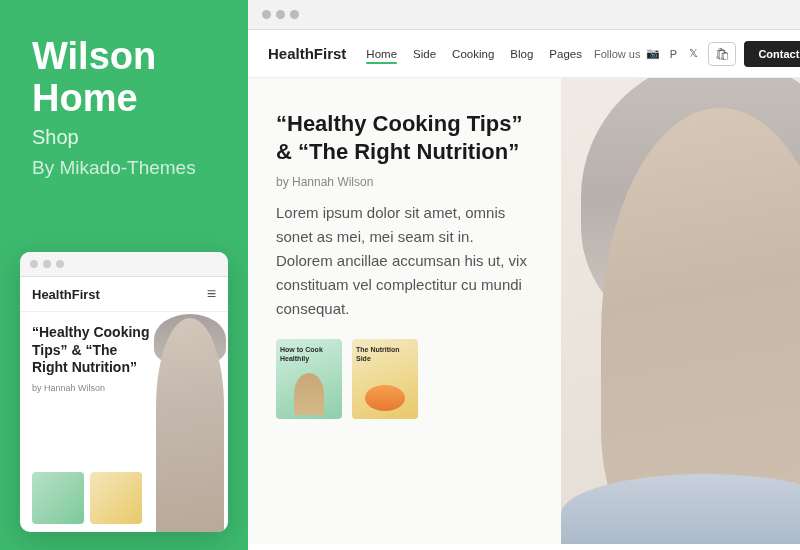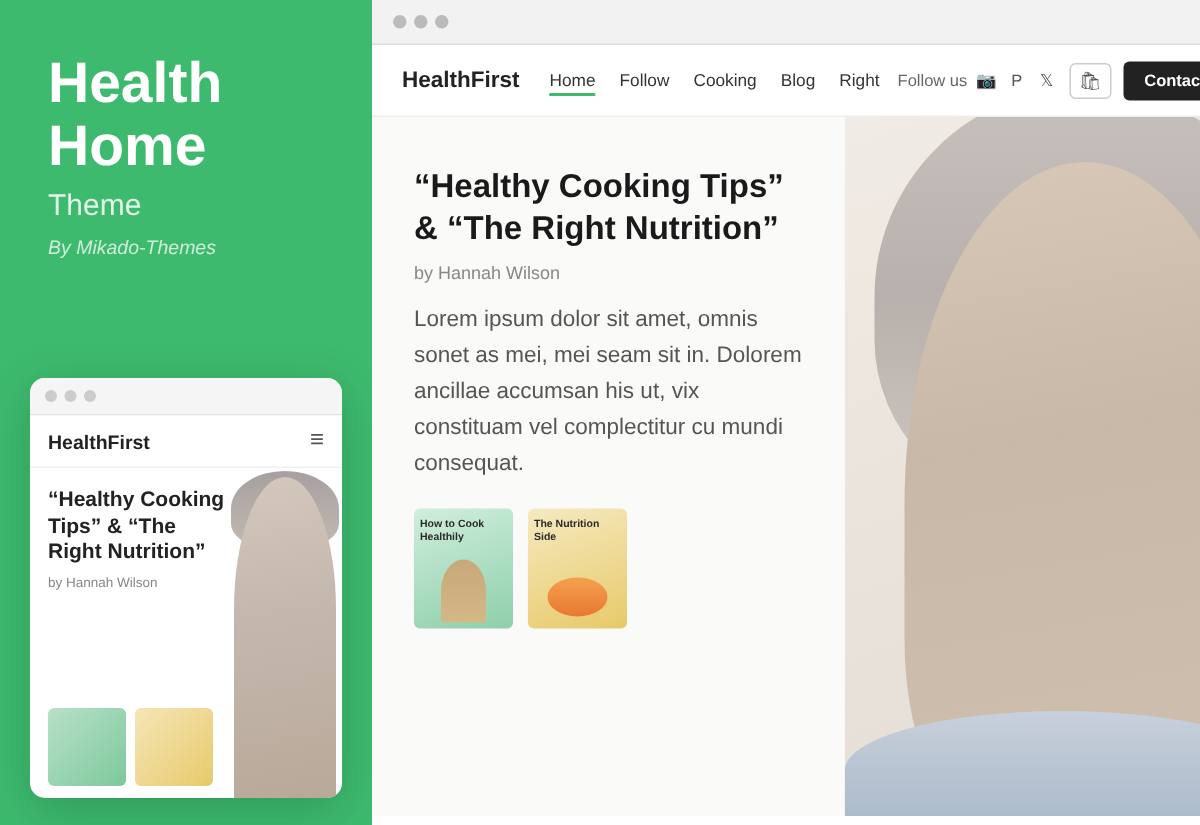--- a/index.html
+++ b/index.html
@@ -23,22 +23,21 @@
       margin-bottom: 6px;
     }
     .sidebar-subtitle {
       color: rgba(255,255,255,0.85);
       font-size: 20px;
       font-weight: 400;
       margin-bottom: 8px;
     }
     .sidebar-by {
       color: rgba(255,255,255,0.75);
-      font-size: 13px;
-      font-style: italic;
+      font-size: 19px;
     }
 
     
     .mini-browser {
       position: absolute;
       bottom: 18px;
       left: 20px;
       right: 20px;
       background: #fff;
       border-radius: 10px;
@@ -354,24 +353,24 @@
       display: flex;
       flex-direction: column;
       box-shadow: -4px 0 20px rgba(0,0,0,0.1);
     }
   </style>
 </head>
 <body>
 
 <div class="sidebar">
   <div class="sidebar-title">
-    <span>Health</span><br>
+    <span>Wilson</span><br>
     <span>Home</span>
   </div>
-  <div class="sidebar-subtitle">Theme</div>
+  <div class="sidebar-subtitle">Shop</div>
   <div class="sidebar-by">By Mikado-Themes</div>
 
   <div class="mini-browser">
     <div class="mini-browser-bar">
       <div class="mini-dot"></div>
       <div class="mini-dot"></div>
       <div class="mini-dot"></div>
     </div>
     <div class="mini-browser-nav">
       <span class="mini-logo">HealthFirst</span>
@@ -396,24 +395,24 @@
   <div class="browser-chrome">
     <div class="dot"></div>
     <div class="dot"></div>
     <div class="dot"></div>
   </div>
 
   <div class="site-nav">
     <span class="site-logo">HealthFirst</span>
     <div class="nav-links">
       <span class="nav-link active">Home</span>
-      <span class="nav-link">Follow</span>
+      <span class="nav-link">Side</span>
       <span class="nav-link">Cooking</span>
       <span class="nav-link">Blog</span>
-      <span class="nav-link">Right</span>
+      <span class="nav-link">Pages</span>
     </div>
     <div class="nav-follow">
       <span>Follow us</span>
       <span class="social-icon">📷</span>
       <span class="social-icon">P</span>
       <span class="social-icon">𝕏</span>
     </div>
     <div class="cart-icon">
       <span>🛍</span>
     </div>

